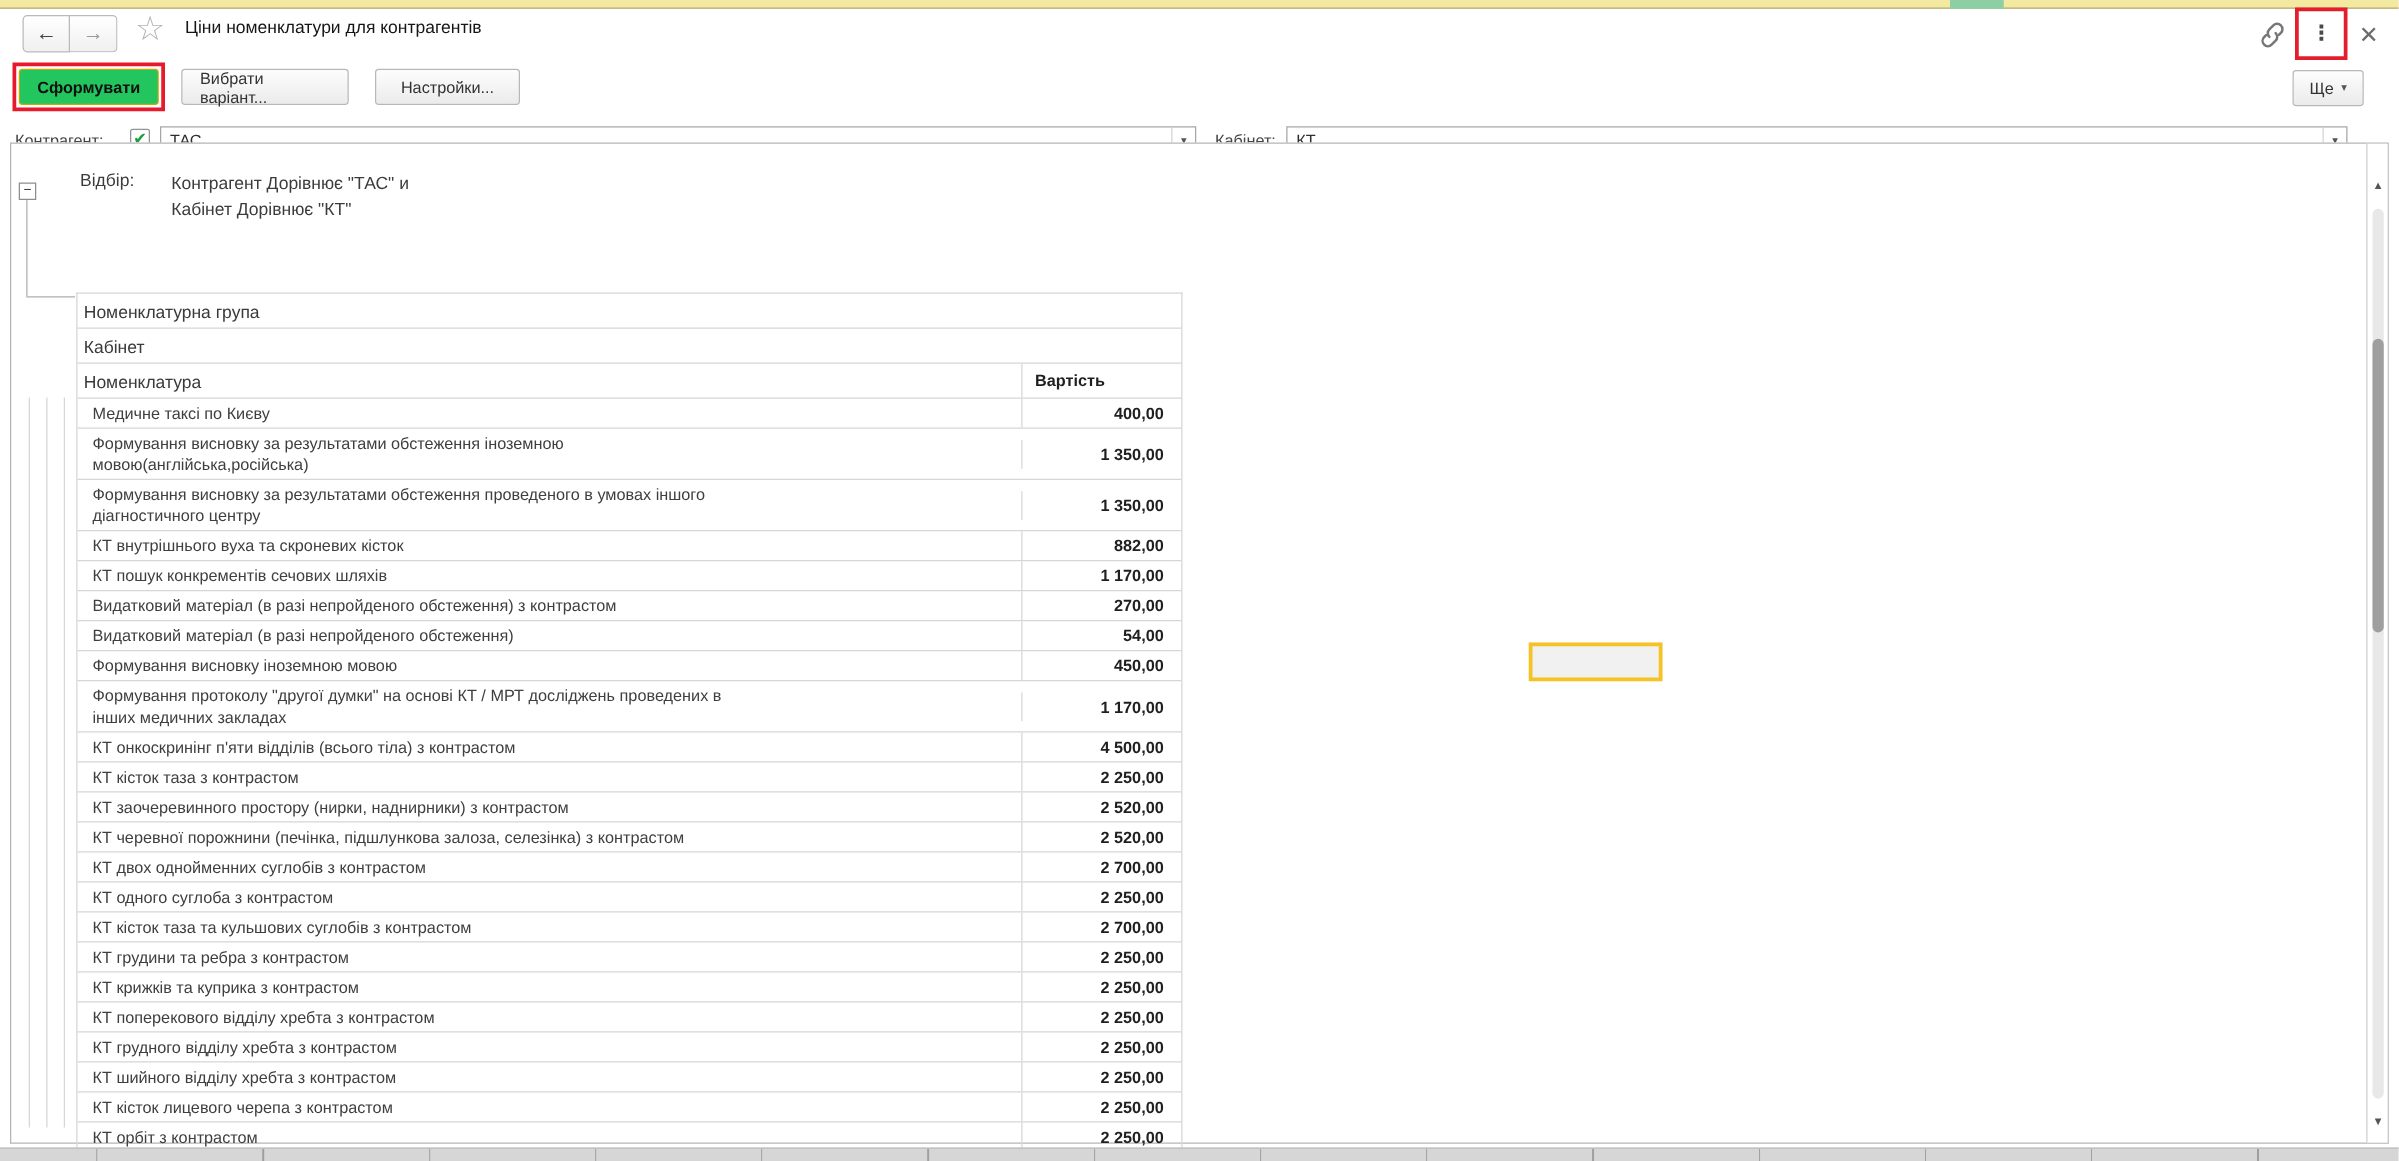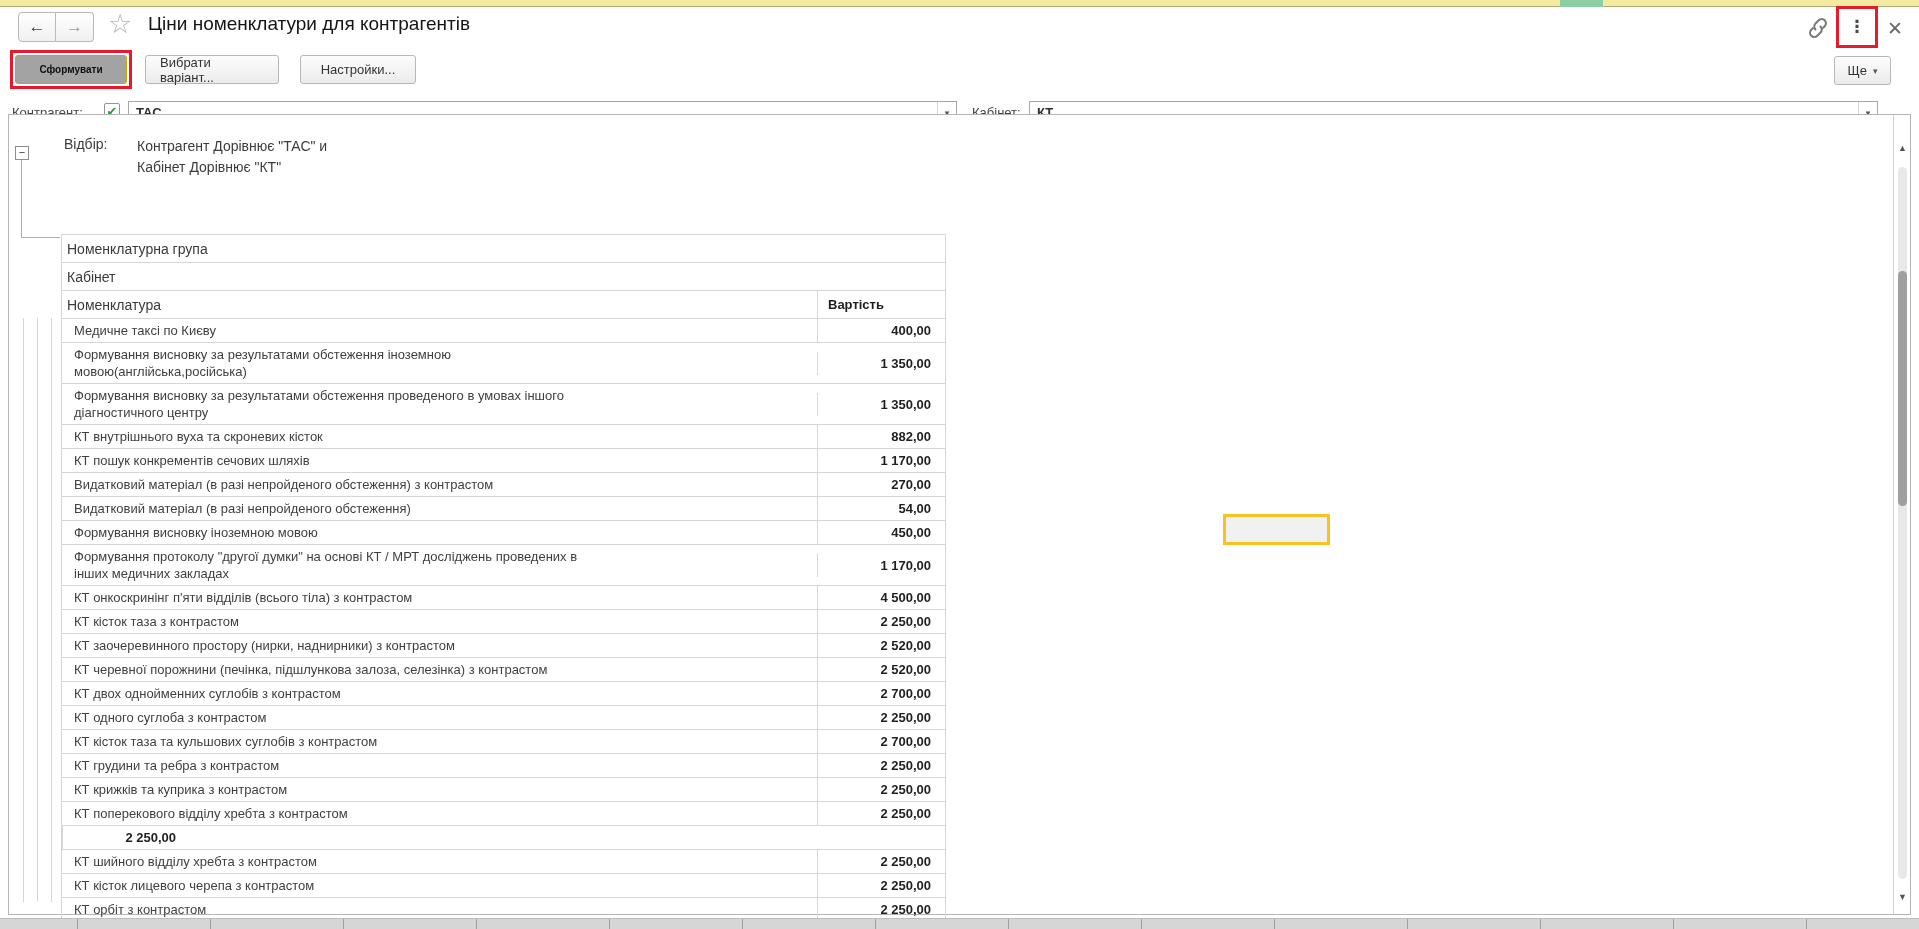--- a/index.html
+++ b/index.html
@@ -12,44 +12,44 @@
   #top-strip { left:0; top:0; width:1919px; height:7px; background:#f3e9a0; border-bottom:1px solid #b3ab74; }
   #top-strip-green { left:1560px; top:0; width:43px; height:7px; background:#8ccfa4; }
 
   
   #navgroup { left:18px; top:12px; display:flex; }
   .navbtn { width:38px; height:30px; border:1px solid #b9b9b9; background:linear-gradient(#ffffff,#f0f0f0);
             display:flex; align-items:center; justify-content:center; font-size:17px; }
   .navbtn.back { border-radius:4px 0 0 4px; color:#444; }
   .navbtn.fwd  { border-radius:0 4px 4px 0; border-left:none; color:#9a9a9a; }
   #fav-star { left:108px; top:8px; font-size:27px; color:#b4b4b4; }
-  #page-title { left:148px; top:13px; font-size:19px; color:#151515; white-space:nowrap; }
+  #page-title { left:148px; top:13px; font-size:14px; color:#151515; white-space:nowrap; }
 
   #link-icon { left:1806px; top:16px; width:24px; height:24px; color:#777; }
   #dots-box { left:1836px; top:6px; width:42px; height:42px; border:3px solid #e31d2b; display:flex; align-items:center; justify-content:center; }
   #dots { font-size:17px; color:#4a4a4a; font-weight:bold; letter-spacing:0; line-height:6px; text-align:center; }
   #close-x { left:1887px; top:17px; font-size:19px; color:#6b6b6b; }
 
   
   #gen-ring { left:10px; top:50px; border:3px solid #e8192c; padding:2px; background:#fff; }
-  #btn-generate { width:112px; height:29px; background:#a3a3a3; border:1px solid #c9a800; border-radius:3px;
-                  font-weight:bold; font-size:10px; color:#101010; display:flex; align-items:center; justify-content:center; }
+  #btn-generate { width:112px; height:29px; background:#22c55e; border:1px solid #c9a800; border-radius:3px;
+                  font-weight:bold; font-size:13px; color:#101010; display:flex; align-items:center; justify-content:center; }
   .graybtn { height:29px; background:linear-gradient(#fdfdfd,#ebebeb); border:1px solid #b8b8b8; border-radius:3px;
              font-size:13px; color:#333; display:flex; align-items:center; justify-content:center; padding:0 14px; }
   #btn-variant { left:145px; top:55px; width:134px; }
   #btn-settings { left:300px; top:55px; width:116px; }
   #btn-more { left:1834px; top:56px; width:57px; gap:6px; }
   .dd-caret { font-size:9px; color:#555; }
 
   
   .flt-label { top:105px; font-size:13px; color:#444; white-space:nowrap; }
   .chk { top:103px; width:16px; height:16px; border:1px solid #949494; border-radius:2px; background:#fff;
          display:flex; align-items:center; justify-content:center; font-size:13px; font-weight:bold; color:#1f9d3f; }
   .combo { top:101px; height:23px; border:1px solid #a6a6a6; background:#fff; display:flex; align-items:center; }
-  .combo .val { flex:1; font-size:13px; color:#2e2e2e; padding-left:7px;font-weight:bold; }
+  .combo .val { flex:1; font-size:13px; color:#2e2e2e; padding-left:7px; }
   .combo .dd { width:19px; height:100%; border-left:1px solid #d4d4d4; display:flex; align-items:center; justify-content:center; }
 
   
   #report { left:8px; top:114px; width:1903px; height:801px; border:1px solid #b5b5b5; background:#fff; }
   #vscroll { position:absolute; right:0; top:0; width:17px; height:100%; border-left:1px solid #cfcfcf; background:#fff; }
   .sb-arrow { position:absolute; left:0; width:17px; text-align:center; font-size:9px; color:#555; }
   #sb-up { top:28px; } #sb-down { bottom:12px; }
   #sb-track { position:absolute; left:4px; top:52px; width:9px; height:712px; background:#e8e8e8; border-radius:5px; }
   #sb-thumb { position:absolute; left:0px; top:104px; width:9px; height:235px; background:#9f9f9f; border-radius:5px; }
 
@@ -239,20 +239,21 @@
           </div>
           <div class="trow">
             <div class="tname">КТ крижків та куприка з контрастом</div>
             <div class="tprice">2 250,00</div>
           </div>
           <div class="trow">
             <div class="tname">КТ поперекового відділу хребта з контрастом</div>
             <div class="tprice">2 250,00</div>
           </div>
           <div class="trow">
+            <div class="tname">КТ грудного відділу хребта з контрастом</div>
             <div class="tprice">2 250,00</div>
           </div>
           <div class="trow">
             <div class="tname">КТ шийного відділу хребта з контрастом</div>
             <div class="tprice">2 250,00</div>
           </div>
           <div class="trow">
             <div class="tname">КТ кісток лицевого черепа з контрастом</div>
             <div class="tprice">2 250,00</div>
           </div>

